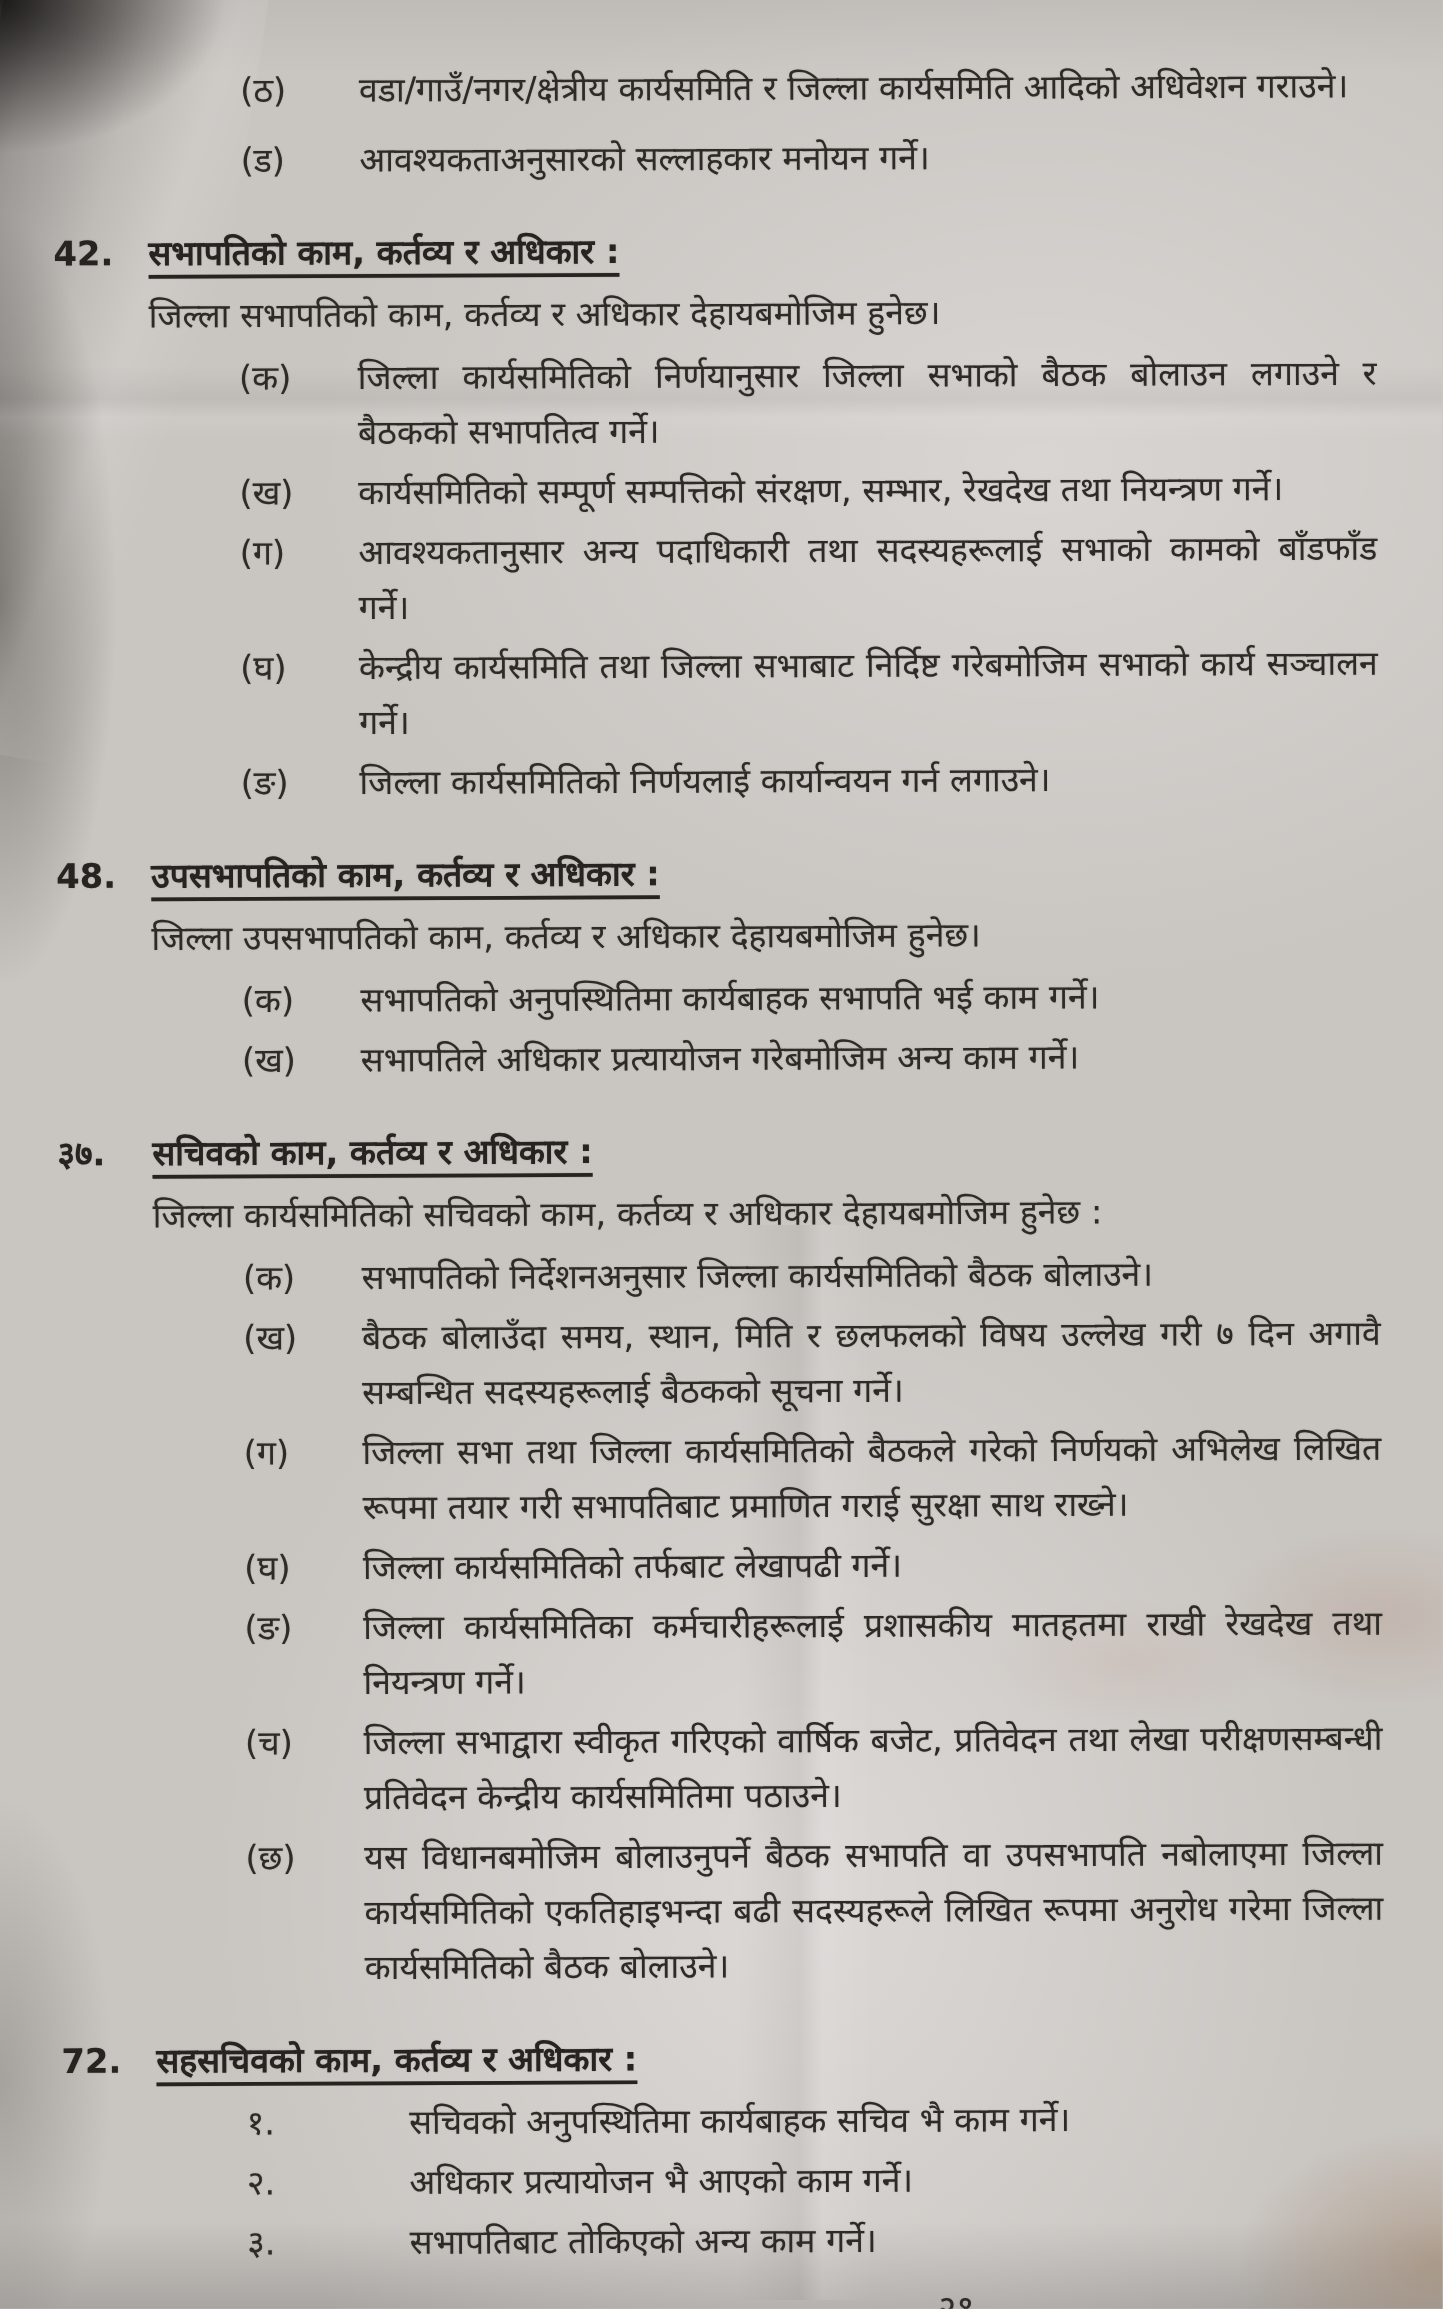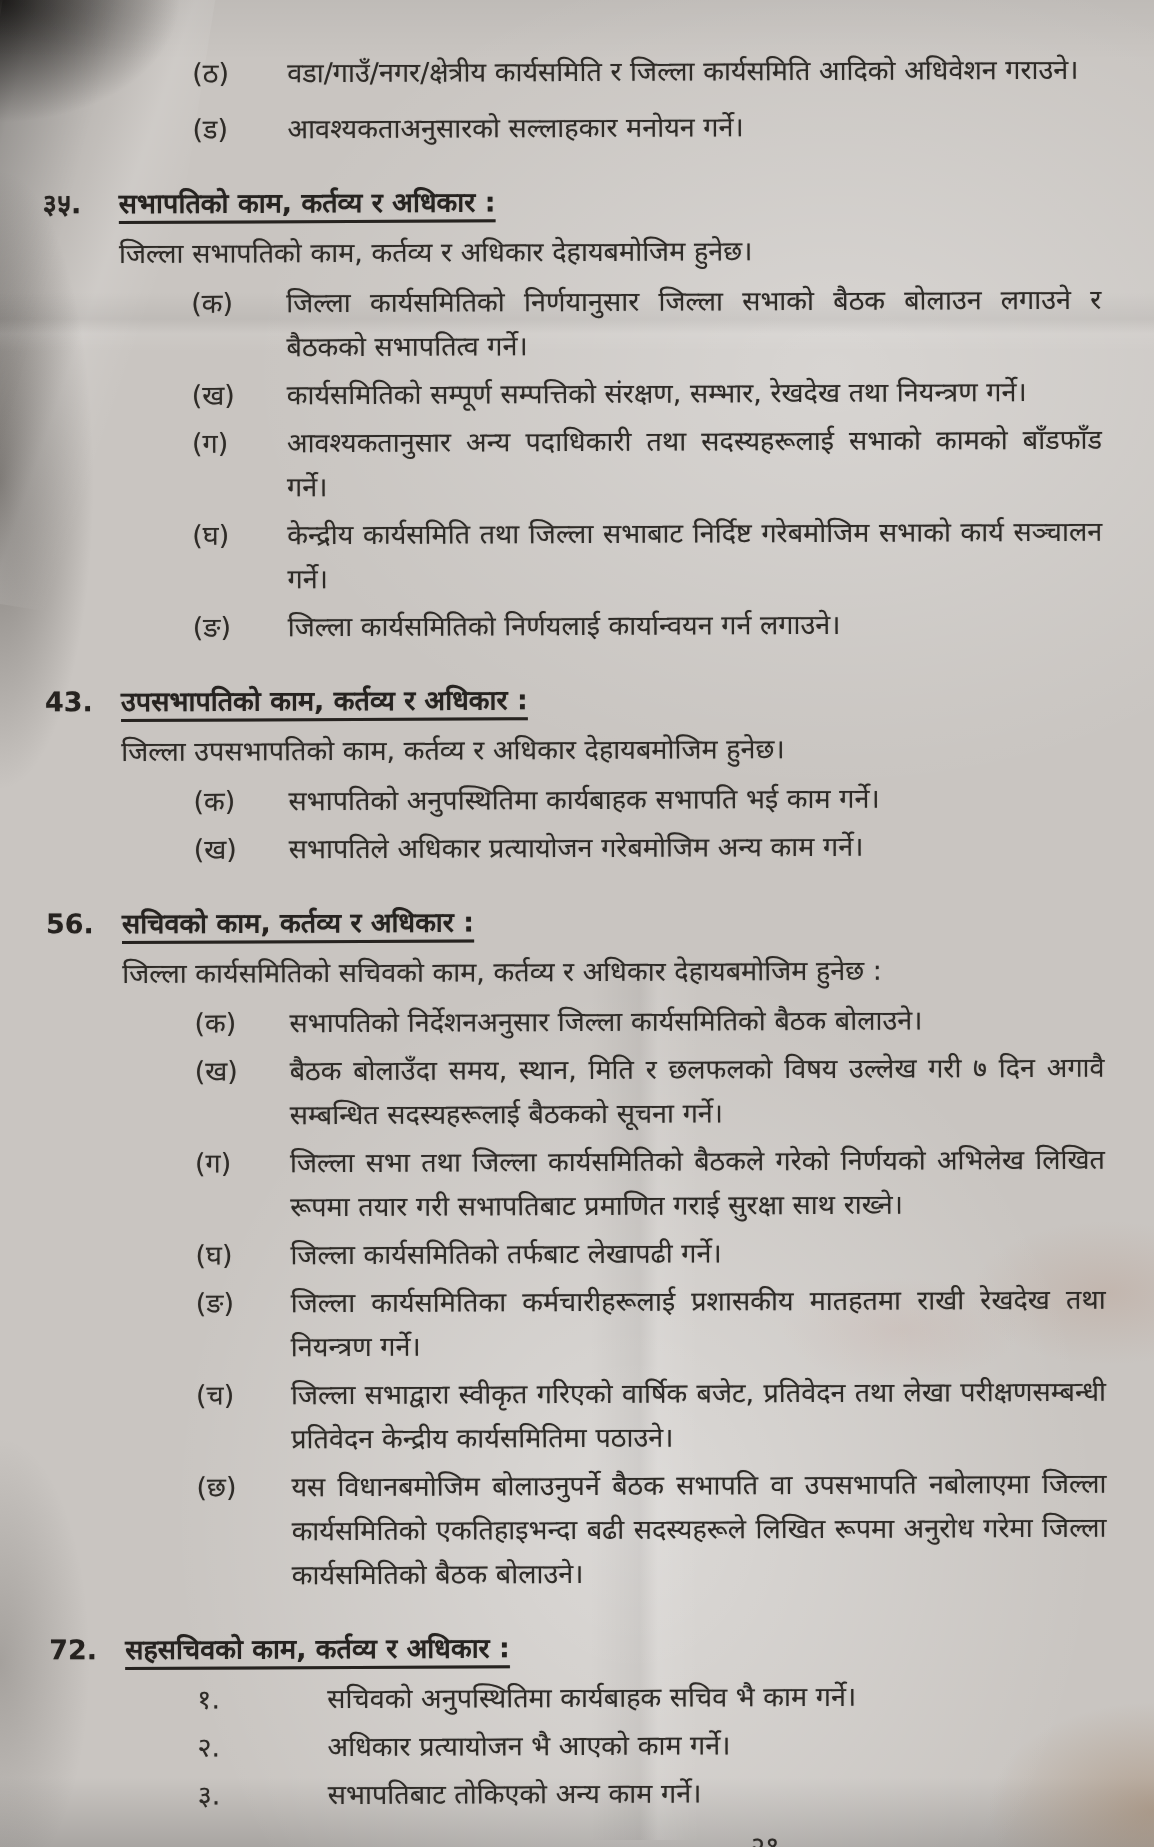--- a/index.html
+++ b/index.html
@@ -75,21 +75,21 @@
         <span class="clause-text">वडा/गाउँ/नगर/क्षेत्रीय कार्यसमिति र जिल्ला कार्यसमिति आदिको अधिवेशन गराउने।</span>
       </div>
       <div class="clause-row">
         <span class="clause-label">(ड)</span>
         <span class="clause-text">आवश्यकताअनुसारको सल्लाहकार मनोयन गर्ने।</span>
       </div>
     </div>
   <div>
       <section class="section">
         <div class="section-head">
-          <span class="section-number">३५.</span>
+          <span class="section-number">42.</span>
           <span class="section-heading">सभापतिको काम, कर्तव्य र अधिकार :</span>
         </div>
         <div class="section-intro">जिल्ला सभापतिको काम, कर्तव्य र अधिकार देहायबमोजिम हुनेछ।</div>
         <div class="items">
           <div class="clause-row">
             <span class="clause-label">(क)</span>
             <span class="clause-text">जिल्ला कार्यसमितिको निर्णयानुसार जिल्ला सभाको बैठक बोलाउन लगाउने र बैठकको सभापतित्व गर्ने।</span>
           </div>
           <div class="clause-row">
             <span class="clause-label">(ख)</span>
@@ -104,38 +104,38 @@
             <span class="clause-text">केन्द्रीय कार्यसमिति तथा जिल्ला सभाबाट निर्दिष्ट गरेबमोजिम सभाको कार्य सञ्चालन गर्ने।</span>
           </div>
           <div class="clause-row">
             <span class="clause-label">(ङ)</span>
             <span class="clause-text">जिल्ला कार्यसमितिको निर्णयलाई कार्यान्वयन गर्न लगाउने।</span>
           </div>
         </div>
       </section>
       <section class="section">
         <div class="section-head">
-          <span class="section-number">43.</span>
+          <span class="section-number">48.</span>
           <span class="section-heading">उपसभापतिको काम, कर्तव्य र अधिकार :</span>
         </div>
         <div class="section-intro">जिल्ला उपसभापतिको काम, कर्तव्य र अधिकार देहायबमोजिम हुनेछ।</div>
         <div class="items">
           <div class="clause-row">
             <span class="clause-label">(क)</span>
             <span class="clause-text">सभापतिको अनुपस्थितिमा कार्यबाहक सभापति भई काम गर्ने।</span>
           </div>
           <div class="clause-row">
             <span class="clause-label">(ख)</span>
             <span class="clause-text">सभापतिले अधिकार प्रत्यायोजन गरेबमोजिम अन्य काम गर्ने।</span>
           </div>
         </div>
       </section>
       <section class="section">
         <div class="section-head">
-          <span class="section-number">56.</span>
+          <span class="section-number">३७.</span>
           <span class="section-heading">सचिवको काम, कर्तव्य र अधिकार :</span>
         </div>
         <div class="section-intro">जिल्ला कार्यसमितिको सचिवको काम, कर्तव्य र अधिकार देहायबमोजिम हुनेछ :</div>
         <div class="items">
           <div class="clause-row">
             <span class="clause-label">(क)</span>
             <span class="clause-text">सभापतिको निर्देशनअनुसार जिल्ला कार्यसमितिको बैठक बोलाउने।</span>
           </div>
           <div class="clause-row">
             <span class="clause-label">(ख)</span>

